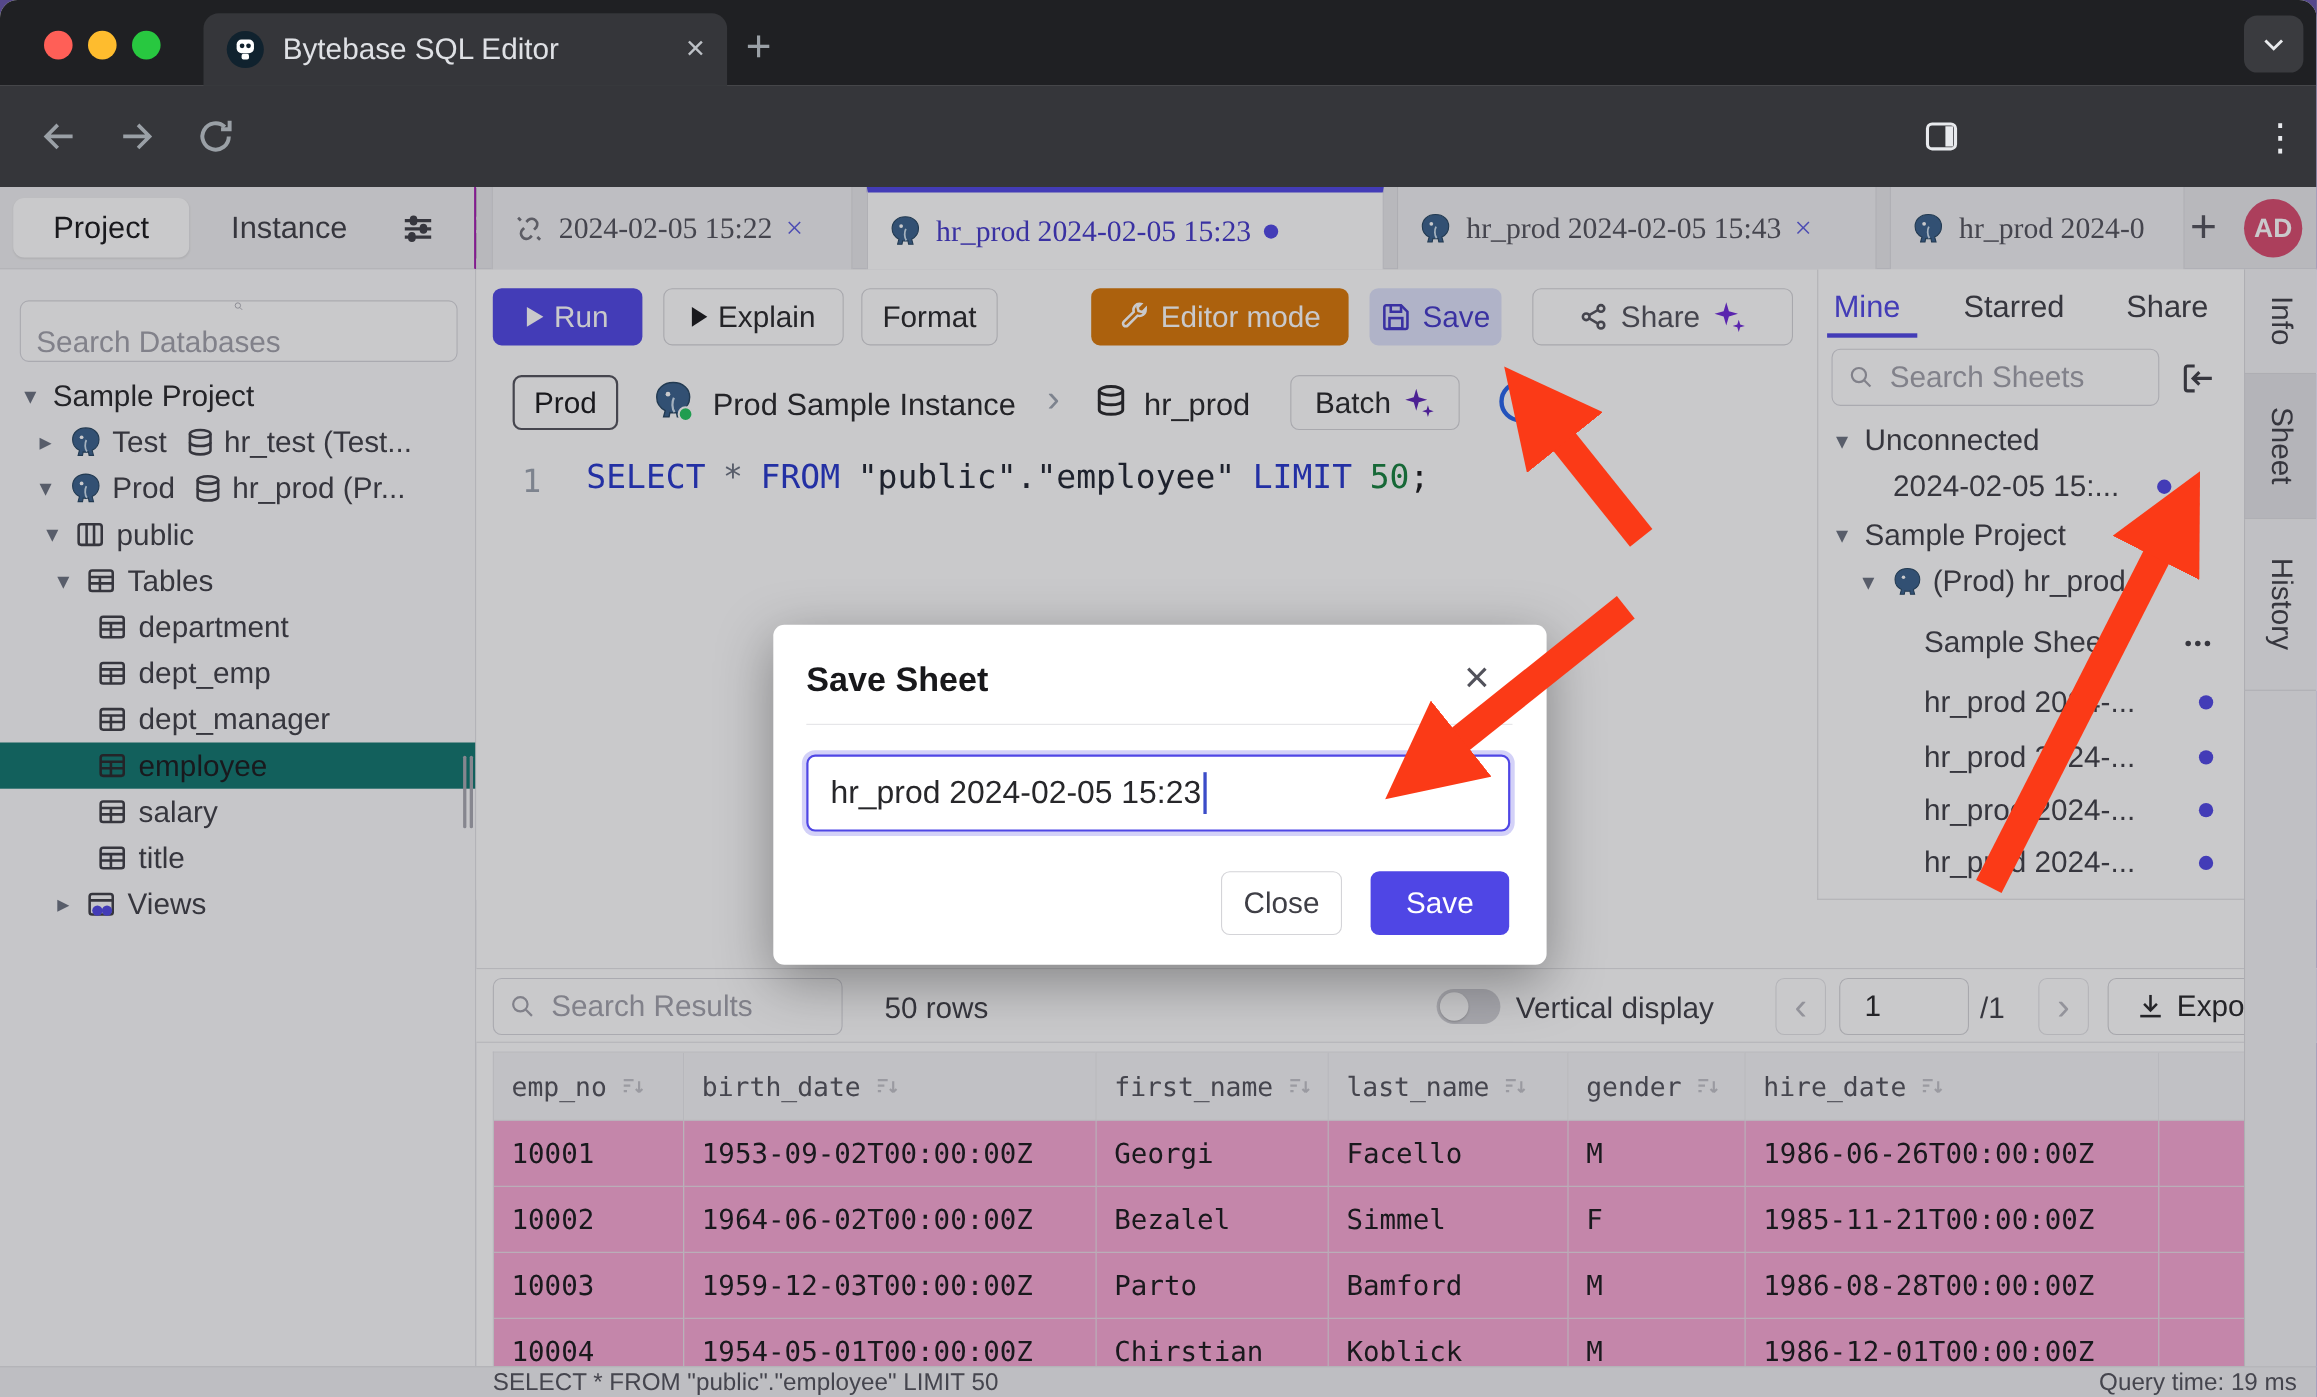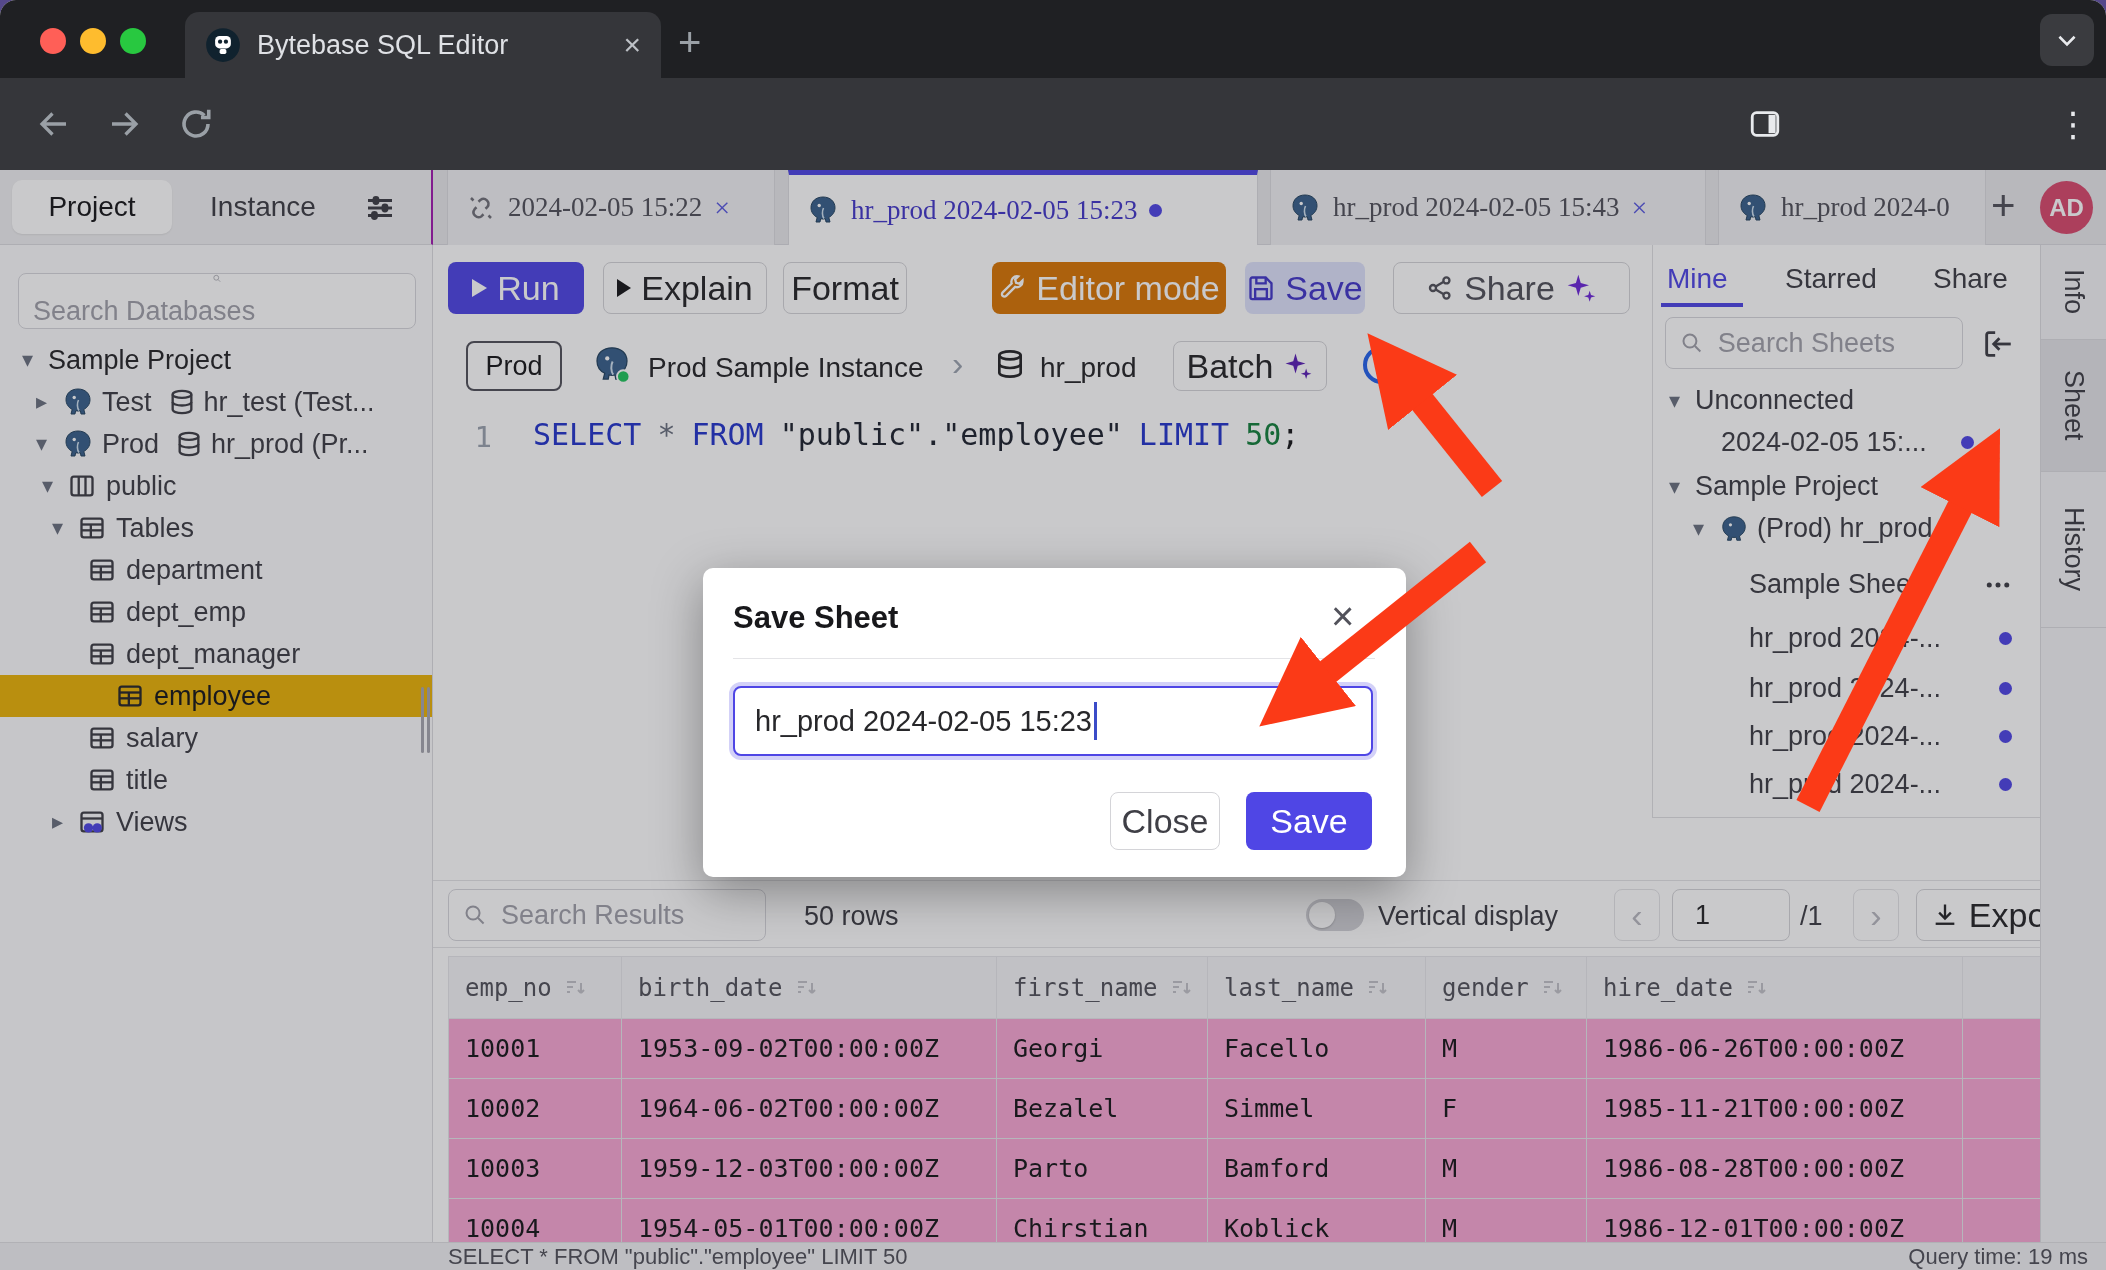--- a/index.html
+++ b/index.html
@@ -8,21 +8,21 @@
   .flex{display:flex;align-items:center;}
   svg{display:block;}
   
   .titlebar{left:0;top:0;width:2106px;height:78px;background:#1f2023;}
   .light{width:26px;height:26px;border-radius:50%;top:28px;}
   .btab{left:185px;top:12px;width:476px;height:66px;background:#35363a;border-radius:14px 14px 0 0;display:flex;align-items:center;padding:0 20px;box-sizing:border-box;color:#dfe1e5;font-size:27px;}
   .urlrow{left:0;top:78px;width:2106px;height:92px;background:#35363a;}
   .urlpill{left:245px;top:93px;width:1460px;height:64px;background:#202124;border-radius:32px;display:flex;align-items:center;color:#e8eaed;font-size:28px;}
   .incog{left:1822px;top:94px;width:204px;height:62px;background:#3c4043;border-radius:31px;display:flex;align-items:center;justify-content:center;gap:12px;color:#e8eaed;font-size:27px;}
   
-  .btn{display:flex;align-items:center;justify-content:center;gap:10px;border-radius:8px;font-size:34px;box-sizing:border-box;}
+  .btn{display:flex;align-items:center;justify-content:center;gap:10px;border-radius:8px;font-size:27px;box-sizing:border-box;}
   .btn.ghost{background:#fff;border:1px solid #d4d4d8;color:#27272a;}
   .tabstrip{left:433px;top:170px;width:1673px;height:75px;background:#e9e9ec;border-bottom:1px solid #d9d9de;box-sizing:border-box;}
   .etab{position:absolute;top:0;height:75px;display:flex;align-items:center;gap:12px;padding:16px 18px;box-sizing:border-box;background:#f1f1f3;border-left:1px solid #dcdce0;border-right:1px solid #dcdce0;font-size:27px;color:#52525b;white-space:nowrap;overflow:hidden;font-family:Liberation Serif, serif;}
   .etab.active{background:#fff;border-top:5px solid #4f46e5;color:#4338ca;}
   .tree-row{position:absolute;left:0;width:433px;height:42px;display:flex;align-items:center;font-size:27px;color:#3f3f46;white-space:nowrap;overflow:hidden;}
   .caret{color:#6b7280;font-size:22px;width:26px;display:inline-block;}
   .srch{display:flex;align-items:center;gap:12px;border:1px solid #d7d7dc;border-radius:8px;background:#fff;box-sizing:border-box;color:#a1a1aa;font-size:27px;padding:0 14px;}
   .srch input{border:none;outline:none;background:transparent;font-size:27px;color:#3f3f46;width:100%;font-family:"Liberation Sans",sans-serif;}
   .srch input::placeholder{color:#a1a1aa;}
   
@@ -241,21 +241,21 @@
       <span style="margin:0 10px 0 88px">
           <svg width="28" height="28" viewBox="0 0 24 24" fill="none" stroke="#3f3f46" stroke-width="2">
             <rect x="3" y="4" width="18" height="16" rx="2"></rect>
             <line x1="3" y1="9" x2="21" y2="9"></line>
             <line x1="3" y1="14" x2="21" y2="14"></line>
             <line x1="11" y1="9" x2="11" y2="20"></line>
           </svg>
         </span>
       <span>dept_manager</span>
     </div>
-    <div class="tree-row" style="top:430px;background:#eab308;padding-left:28px;">
+    <div class="tree-row" style="top:430px;background:#0f766e;">
       <span style="margin:0 10px 0 88px">
           <svg width="28" height="28" viewBox="0 0 24 24" fill="none" stroke="#27272a" stroke-width="2">
             <rect x="3" y="4" width="18" height="16" rx="2"></rect>
             <line x1="3" y1="9" x2="21" y2="9"></line>
             <line x1="3" y1="14" x2="21" y2="14"></line>
             <line x1="11" y1="9" x2="11" y2="20"></line>
           </svg>
         </span>
       <span style="color:#18181b">employee</span>
     </div>

